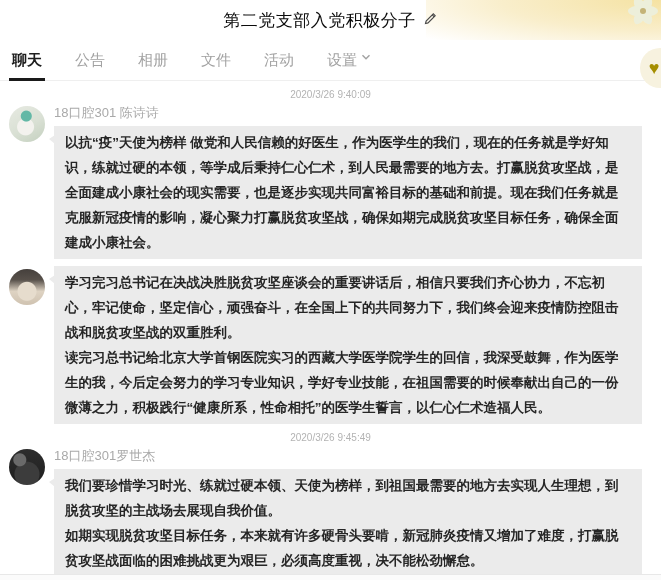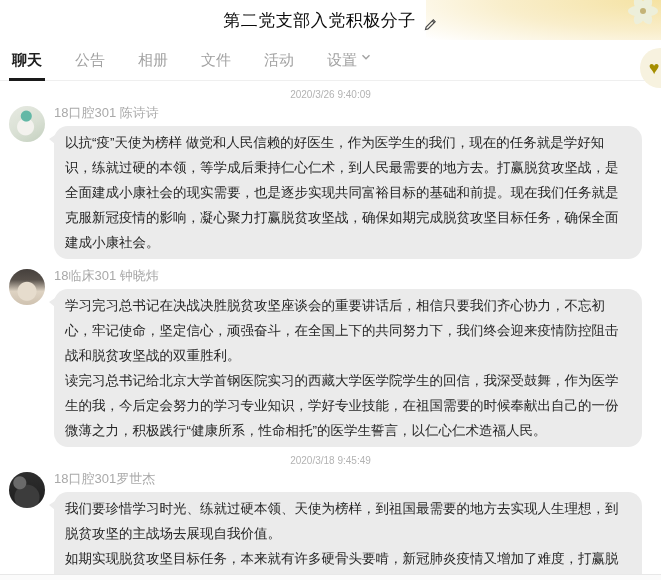--- a/index.html
+++ b/index.html
@@ -30,21 +30,21 @@
       var(--header-glow, #f5e2a2) 0%,
       #f9eecb 52%,
       rgba(255,255,255,0) 100%);
     pointer-events: none;
   }
   .flower { position: absolute; top: 0; right: 0; pointer-events: none; }
   .title-row {
     position: relative;
     display: flex;
     justify-content: center;
-    align-items: flex-end;
+    align-items: flex-start;
     gap: 7px;
     padding-top: 9px;
     z-index: 2;
   }
   .app-title {
     font-size: 17px;
     color: #0b0b0b;
     font-weight: 500;
     letter-spacing: 0.5px;
   }
@@ -146,26 +146,27 @@
   .msg-body { margin-left: 9px; flex: 1; min-width: 0; }
   .sender {
     font-size: 13px;
     color: #a9a9a9;
     margin: 1px 0 4px 0;
   }
   .bubble {
     position: relative;
     display: inline-block;
     background: var(--bubble, #ebebeb);
-    border-radius: 14px;
+    border-radius: 0;
     padding: 4px 11px;
     font-size: 13.5px;
     line-height: 25px;
     color: var(--body-text, #262626);
     max-width: 588px;
+    font-weight: bold;
   }
   .bubble::before {
     content: "";
     position: absolute;
     left: -5px; top: 9px;
     border-top: 4px solid transparent;
     border-bottom: 5px solid transparent;
     border-right: 6px solid var(--bubble, #ebebeb);
   }
   .para { margin: 0; }
@@ -247,25 +248,24 @@
       <div class="msg-row">
       <div class="avatar avatar-1"></div>
       <div class="msg-body">
         <div class="sender">18口腔301 陈诗诗</div>
         <div class="bubble"><p class="para">以抗“疫”天使为榜样 做党和人民信赖的好医生，作为医学生的我们，现在的任务就是学好知识，练就过硬的本领，等学成后秉持仁心仁术，到人民最需要的地方去。打赢脱贫攻坚战，是全面建成小康社会的现实需要，也是逐步实现共同富裕目标的基础和前提。现在我们任务就是克服新冠疫情的影响，凝心聚力打赢脱贫攻坚战，确保如期完成脱贫攻坚目标任务，确保全面建成小康社会。</p></div>
       </div>
     </div>
       <div class="msg-row">
       <div class="avatar avatar-2"></div>
       <div class="msg-body">
-        <div class="sender">18临床301 钟晓炜</div>
         <div class="bubble"><p class="para">学习完习总书记在决战决胜脱贫攻坚座谈会的重要讲话后，相信只要我们齐心协力，不忘初心，牢记使命，坚定信心，顽强奋斗，在全国上下的共同努力下，我们终会迎来疫情防控阻击战和脱贫攻坚战的双重胜利。</p><p class="para">读完习总书记给北京大学首钢医院实习的西藏大学医学院学生的回信，我深受鼓舞，作为医学生的我，今后定会努力的学习专业知识，学好专业技能，在祖国需要的时候奉献出自己的一份微薄之力，积极践行“健康所系，性命相托”的医学生誓言，以仁心仁术造福人民。</p></div>
       </div>
     </div>
-      <div class="timestamp">2020/3/18 9:45:49</div>
+      <div class="timestamp">2020/3/26 9:45:49</div>
       <div class="msg-row">
       <div class="avatar avatar-3"></div>
       <div class="msg-body">
         <div class="sender">18口腔301罗世杰</div>
         <div class="bubble"><p class="para">我们要珍惜学习时光、练就过硬本领、天使为榜样，到祖国最需要的地方去实现人生理想，到脱贫攻坚的主战场去展现自我价值。</p><p class="para">如期实现脱贫攻坚目标任务，本来就有许多硬骨头要啃，新冠肺炎疫情又增加了难度，打赢脱贫攻坚战面临的困难挑战更为艰巨，必须高度重视，决不能松劲懈怠。</p></div>
       </div>
     </div>
     </div>
 
   <div class="bottom-divider"></div>

